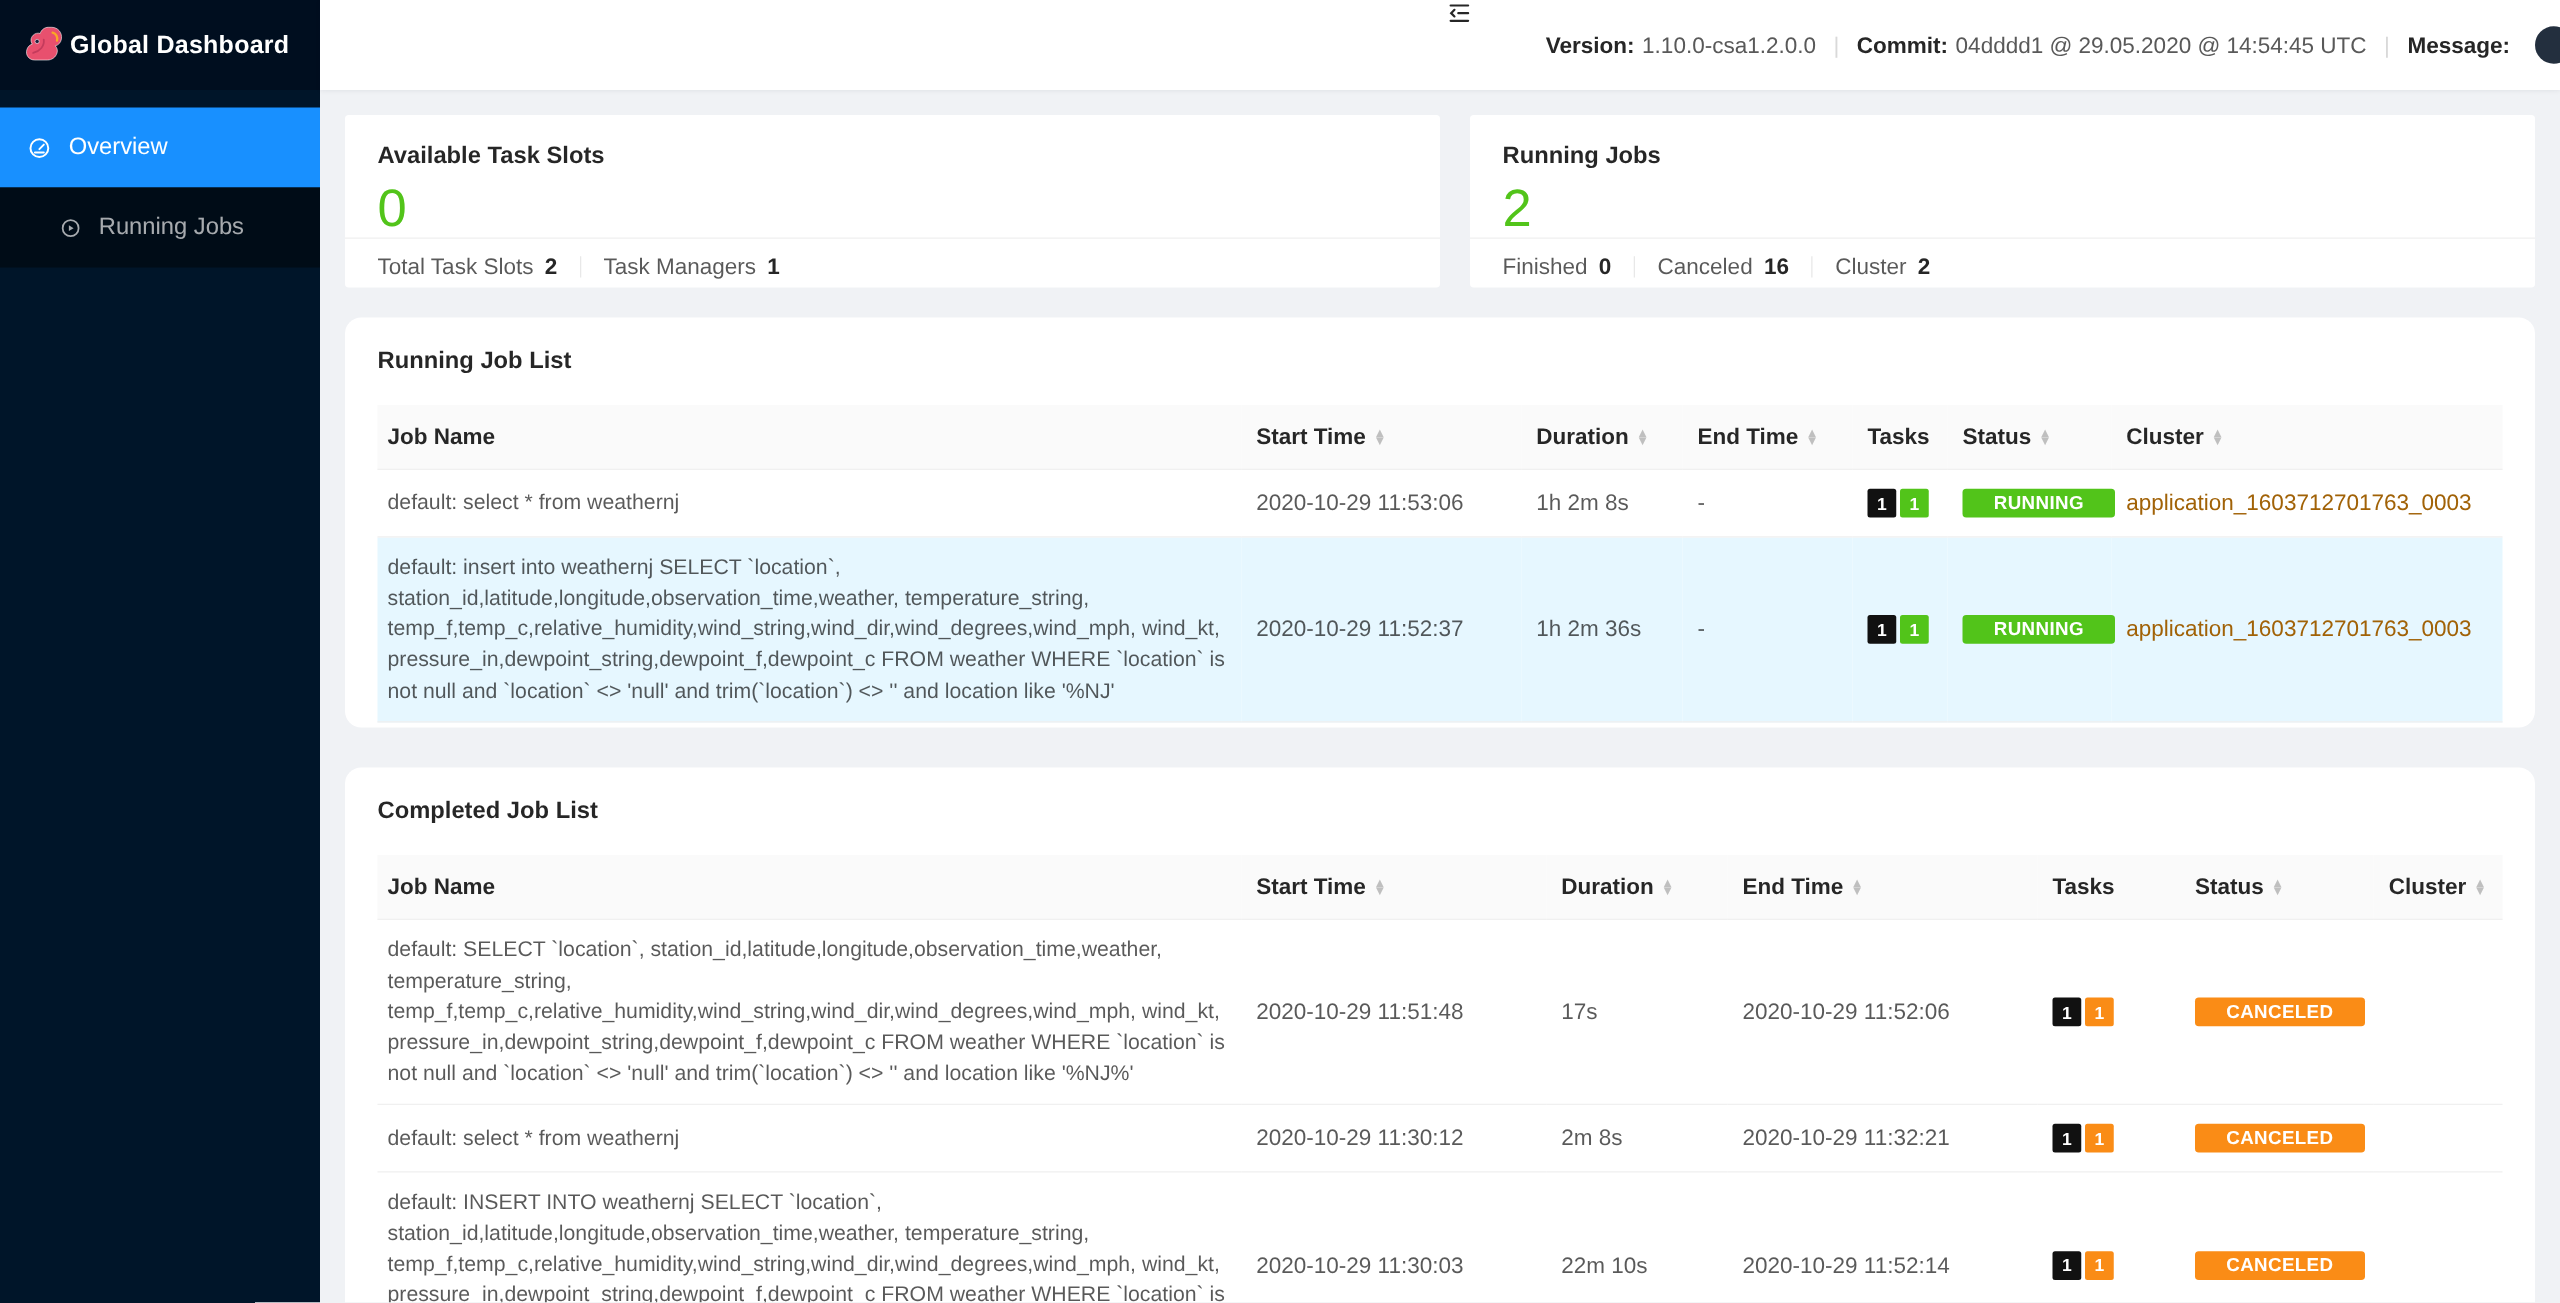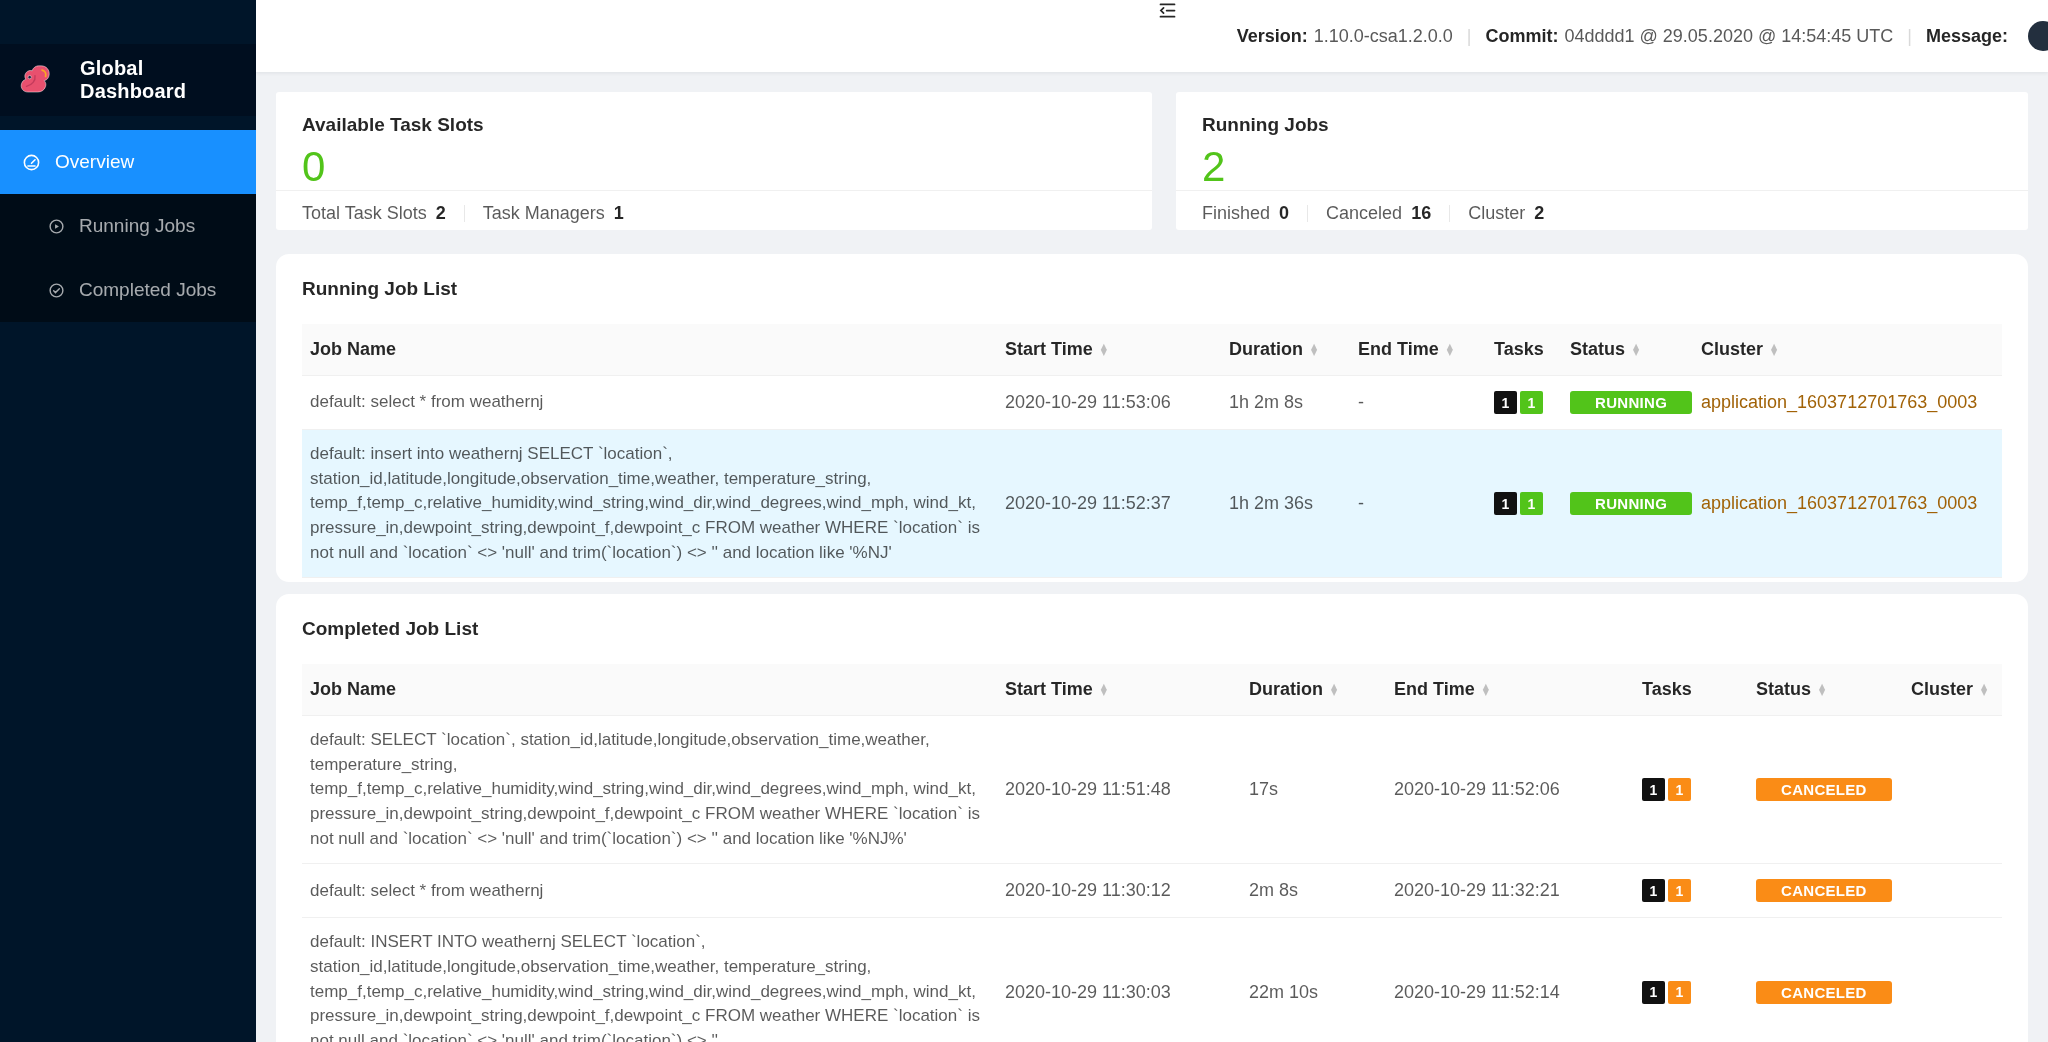--- a/index.html
+++ b/index.html
@@ -2,21 +2,21 @@
 <html><head>
 <meta charset="utf-8">
 <style>
   * { margin:0; padding:0; box-sizing:border-box; }
   html,body { width:2048px; height:1042px; overflow:hidden; background:#f0f2f5;
               font-family:"Liberation Sans", sans-serif; }
   .app { display:flex; width:2048px; height:1042px; }
 
   
   .sidebar { width:256px; flex-shrink:0; background:#001529; color:rgba(255,255,255,.65); }
-  .brand { height:72px; display:flex; align-items:center; gap:28px; padding:0 18px; background:#000e1f;margin-top:44px; }
+  .brand { height:72px; display:flex; align-items:center; gap:4px; padding:0 18px; background:#000e1f; }
   .brand-text { color:#fff; font-weight:bold; font-size:20px; letter-spacing:.2px; }
   .menu { padding-top:14px; }
   .menu-item { height:64px; display:flex; align-items:center; gap:14px; padding:0 22px;
                font-size:19px; cursor:pointer; }
   .menu-item.selected { background:#1890ff; color:#fff; }
   .menu-item .chev { margin-left:auto; display:flex; }
   .submenu { background:#000c17; }
   .submenu .menu-item { padding-left:48px; }
   .micon { display:flex; align-items:center; }
   .micon svg { stroke:currentColor; }
@@ -40,21 +40,21 @@
   .stat-card.jobs { flex:1; }
   .stat-body { padding:22px 26px 0 26px; flex:1; }
   .stat-title { font-size:19px; font-weight:bold; color:rgba(0,0,0,.85); }
   .stat-value { font-size:42px; color:#52c41a; margin-top:8px; line-height:1.1; }
   .stat-footer { border-top:1px solid #f0f0f0; padding:12px 26px; display:flex; align-items:center;
                  font-size:18px; color:rgba(0,0,0,.65); }
   .stat-footer .v { font-weight:bold; color:rgba(0,0,0,.85); margin-left:9px; }
   .vdiv { width:1px; height:17px; background:#e8e8e8; margin:0 18px; }
 
   
-  .table-card { padding:24px 26px 4px 26px; margin-bottom:12px;border-radius:13px; }
+  .table-card { padding:24px 26px 4px 26px; margin-bottom:32px;border-radius:13px; }
   .table-title { font-size:19px; font-weight:bold; color:rgba(0,0,0,.85); margin-bottom:24px; }
   table { width:100%; border-collapse:collapse; table-layout:fixed; }
   th { background:#fafafa; font-size:18px; font-weight:bold; color:rgba(0,0,0,.85);
        border-bottom:1px solid #f0f0f0; padding:15px 12px; text-align:left; }
   .th-inner { display:flex; align-items:center; justify-content:flex-start; }
   .sorter { display:inline-flex; flex-direction:column; color:#bfbfbf; font-size:8px;
             line-height:6px; margin-left:8px; cursor:pointer; font-family:"DejaVu Sans",sans-serif; }
   td { font-size:18px; color:rgba(0,0,0,.65); border-bottom:1px solid #f0f0f0;
        padding:15px 12px; vertical-align:middle; }
   td.jobname { font-size:17px; line-height:1.45; padding-top:12px; padding-bottom:12px; }
@@ -103,29 +103,20 @@
 
       <div class="submenu">
         <div class="menu-item">
           <span class="micon">
             <svg width="17" height="17" viewBox="0 0 24 24" fill="none" stroke-width="2">
               <circle cx="12" cy="12" r="9"></circle>
                 <path d="M10 8.8v6.4l5.4-3.2z" fill="currentColor" stroke="none"></path>
             </svg>
           </span>
           <span>Running Jobs</span>
-        </div>
-        <div class="menu-item">
-          <span class="micon">
-            <svg width="17" height="17" viewBox="0 0 24 24" fill="none" stroke-width="2" stroke-linecap="round">
-              <circle cx="12" cy="12" r="9"></circle>
-                <path d="M8 12.5l2.5 2.5L16 9.5"></path>
-            </svg>
-          </span>
-          <span>Completed Jobs</span>
         </div>
       </div>
     </nav>
   </aside>
 
   <div class="main">
 
     <header class="header">
       <span class="fold-btn">
         <svg width="21" height="21" viewBox="0 0 24 24" fill="none" stroke="#262626" stroke-width="2" stroke-linecap="round">

